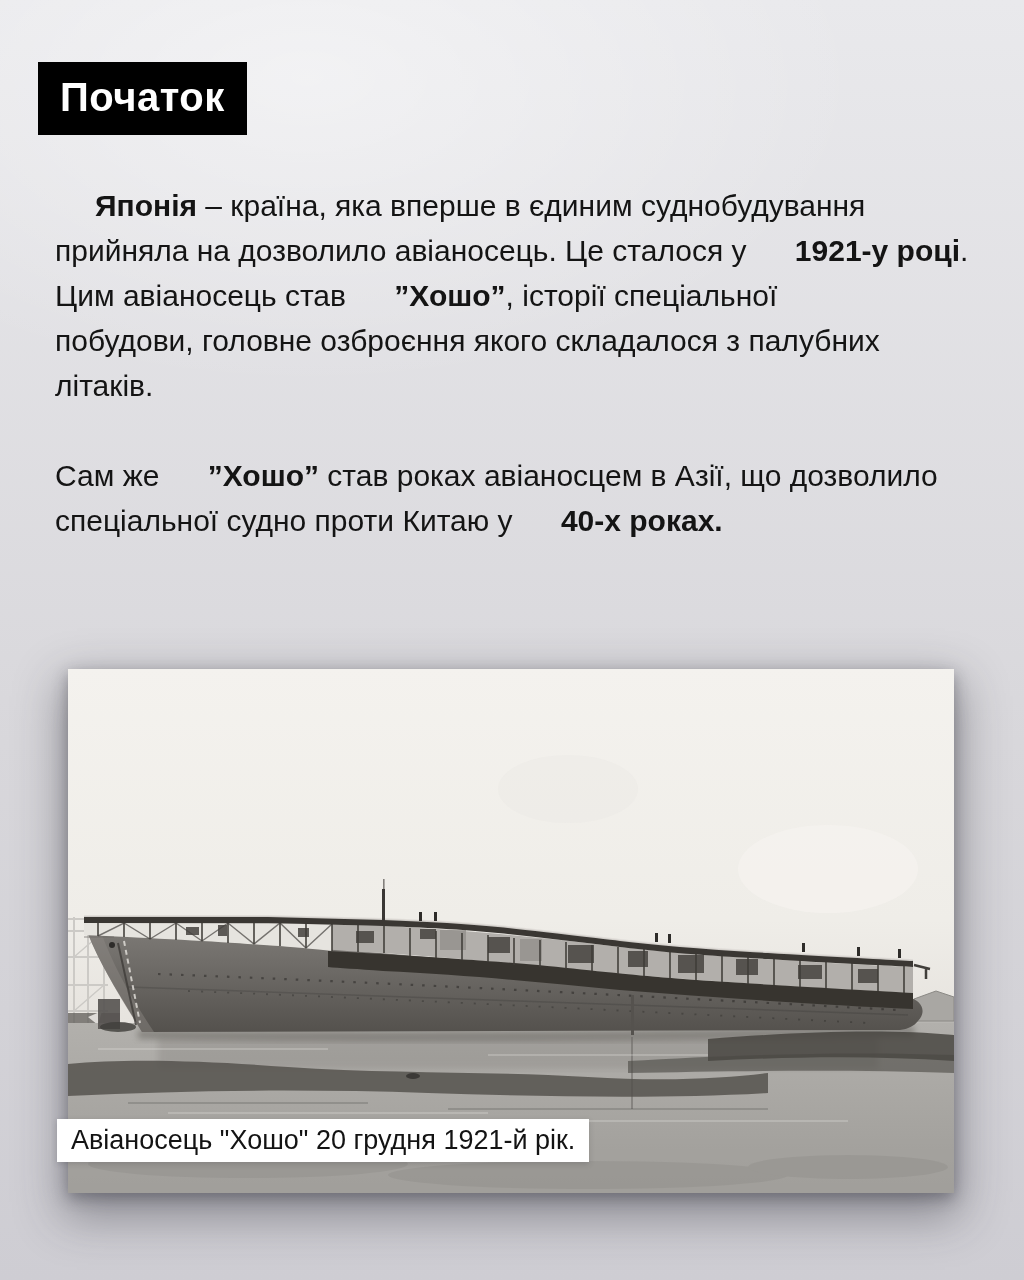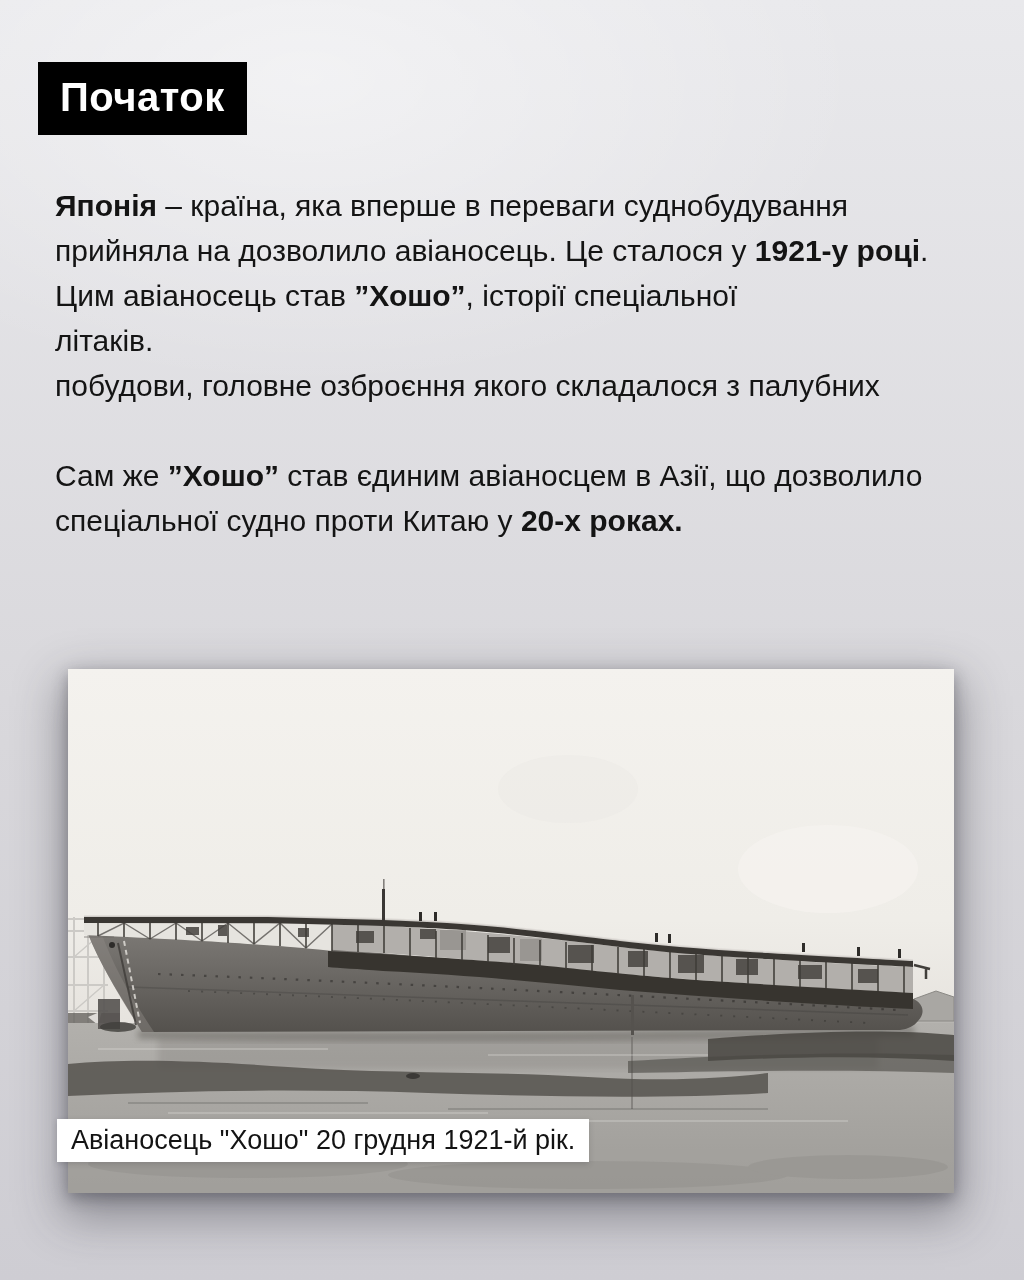--- a/index.html
+++ b/index.html
@@ -27,21 +27,21 @@
     font-size:40px;font-weight:700;letter-spacing:.5px;
     transform:translateY(-1px);
   }
   .article{
     position:absolute;left:55px;top:183px;width:930px;
     color:var(--body-text);
     font-size:30px;line-height:45px;
   }
   .para + .para{margin-top:45px;}
   .line{white-space:nowrap;height:45px;}
-  .line .bold{font-weight:700;}
+  .line .bold{font-weight:700;margin-left:40px;}
   .photo{
     position:absolute;left:68px;top:669px;
     width:886px;height:524px;margin:0;
     box-shadow:0 5px 14px rgba(45,45,55,.38), 0 18px 44px 6px rgba(45,45,55,.42);
     background:#efede9;
   }
   .photo svg{display:block;width:100%;height:100%;}
   .caption{
     position:absolute;left:-11px;bottom:31px;
     height:43px;box-sizing:border-box;
@@ -57,29 +57,29 @@
 <body>
 
 <div class="canvas">
 
   <div class="title-box">
     <span>Початок</span>
   </div>
 
   <div class="article">
     <div class="para">
-        <div class="line"><span class="bold">Японія</span><span> – країна, яка вперше в переваги суднобудування</span></div>
+        <div class="line"><span class="bold">Японія</span><span> – країна, яка вперше в єдиним суднобудування</span></div>
         <div class="line"><span>прийняла на дозволило авіаносець. Це сталося у </span><span class="bold">1921-у році</span><span>.</span></div>
         <div class="line"><span>Цим авіаносець став </span><span class="bold">”Хошо”</span><span>, історії спеціальної</span></div>
+        <div class="line"><span>побудови, головне озброєння якого складалося з палубних</span></div>
         <div class="line"><span>літаків.</span></div>
-        <div class="line"><span>побудови, головне озброєння якого складалося з палубних</span></div>
       </div>
     <div class="para">
-        <div class="line"><span>Сам же </span><span class="bold">”Хошо”</span><span> став єдиним авіаносцем в Азії, що дозволило</span></div>
-        <div class="line"><span>спеціальної судно проти Китаю у </span><span class="bold">20-х роках.</span></div>
+        <div class="line"><span>Сам же </span><span class="bold">”Хошо”</span><span> став роках авіаносцем в Азії, що дозволило</span></div>
+        <div class="line"><span>спеціальної судно проти Китаю у </span><span class="bold">40-х роках.</span></div>
       </div>
   </div>
 
   <figure class="photo">
     <svg viewBox="0 0 886 524" preserveAspectRatio="none">
       <defs>
         <linearGradient id="skyG" x1="0" y1="0" x2="0" y2="1">
           <stop offset="0" stop-color="#f4f2ee"></stop>
           <stop offset="0.7" stop-color="#efede8"></stop>
           <stop offset="1" stop-color="#e6e3de"></stop>

